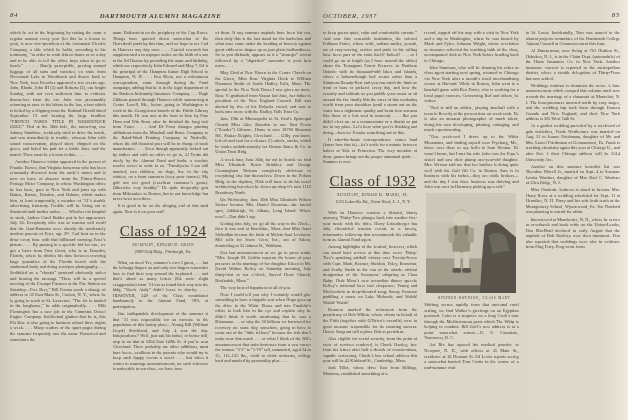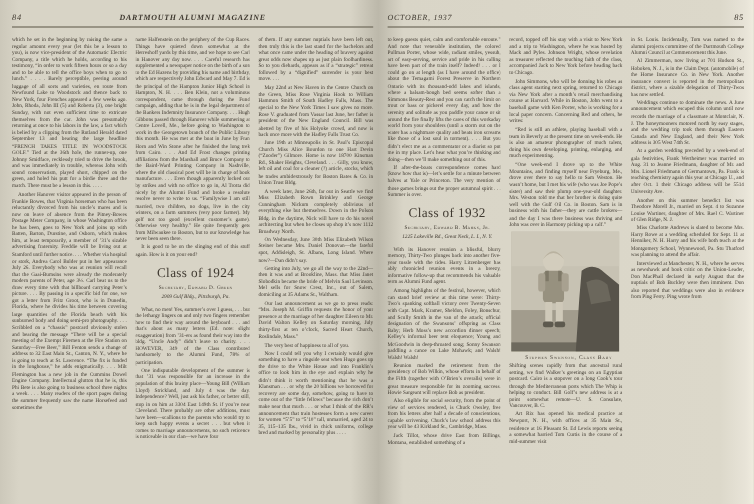--- a/index.html
+++ b/index.html
@@ -36,21 +36,21 @@
   .head-title-left{position:absolute;left:0;top:1.5px;}
   .cols{display:flex;gap:7px;margin-top:7px;height:384px;overflow:hidden;}
   .col{
     flex:1;min-width:0;overflow:hidden;
     font-size:4.4px;line-height:1.26;text-align:justify;
     color:var(--ink);
   }
   .col p{margin:0 0 1.5px 0;text-indent:5px;}
   .col p.noindent{text-indent:0;}
   .class-heading{text-align:center;margin:7px 0 5px 0;}
-  .class-title{font-size:11px;letter-spacing:0.3px;margin:0 0 2.5px 0;text-indent:0;}
+  .class-title{font-size:15px;letter-spacing:0.3px;margin:0 0 2.5px 0;text-indent:0;text-decoration:underline;}
   .class-secretary{font-size:4.4px;font-variant:small-caps;letter-spacing:0.4px;margin:0;text-indent:0;}
   .class-address{font-size:4.4px;font-style:italic;margin:0;text-indent:0;}
   .photo-frame{width:90px;height:100px;margin:3px auto 2px auto;display:block;background:#c7c2b3;}
   .photo-frame svg{display:block;width:100%;height:100%;}
   .photo-caption{
     text-align:center;font-variant:small-caps;letter-spacing:0.7px;
     font-size:4.6px;margin:2px 0 9px 0;text-indent:0;
   }
 </style>
 </head>

